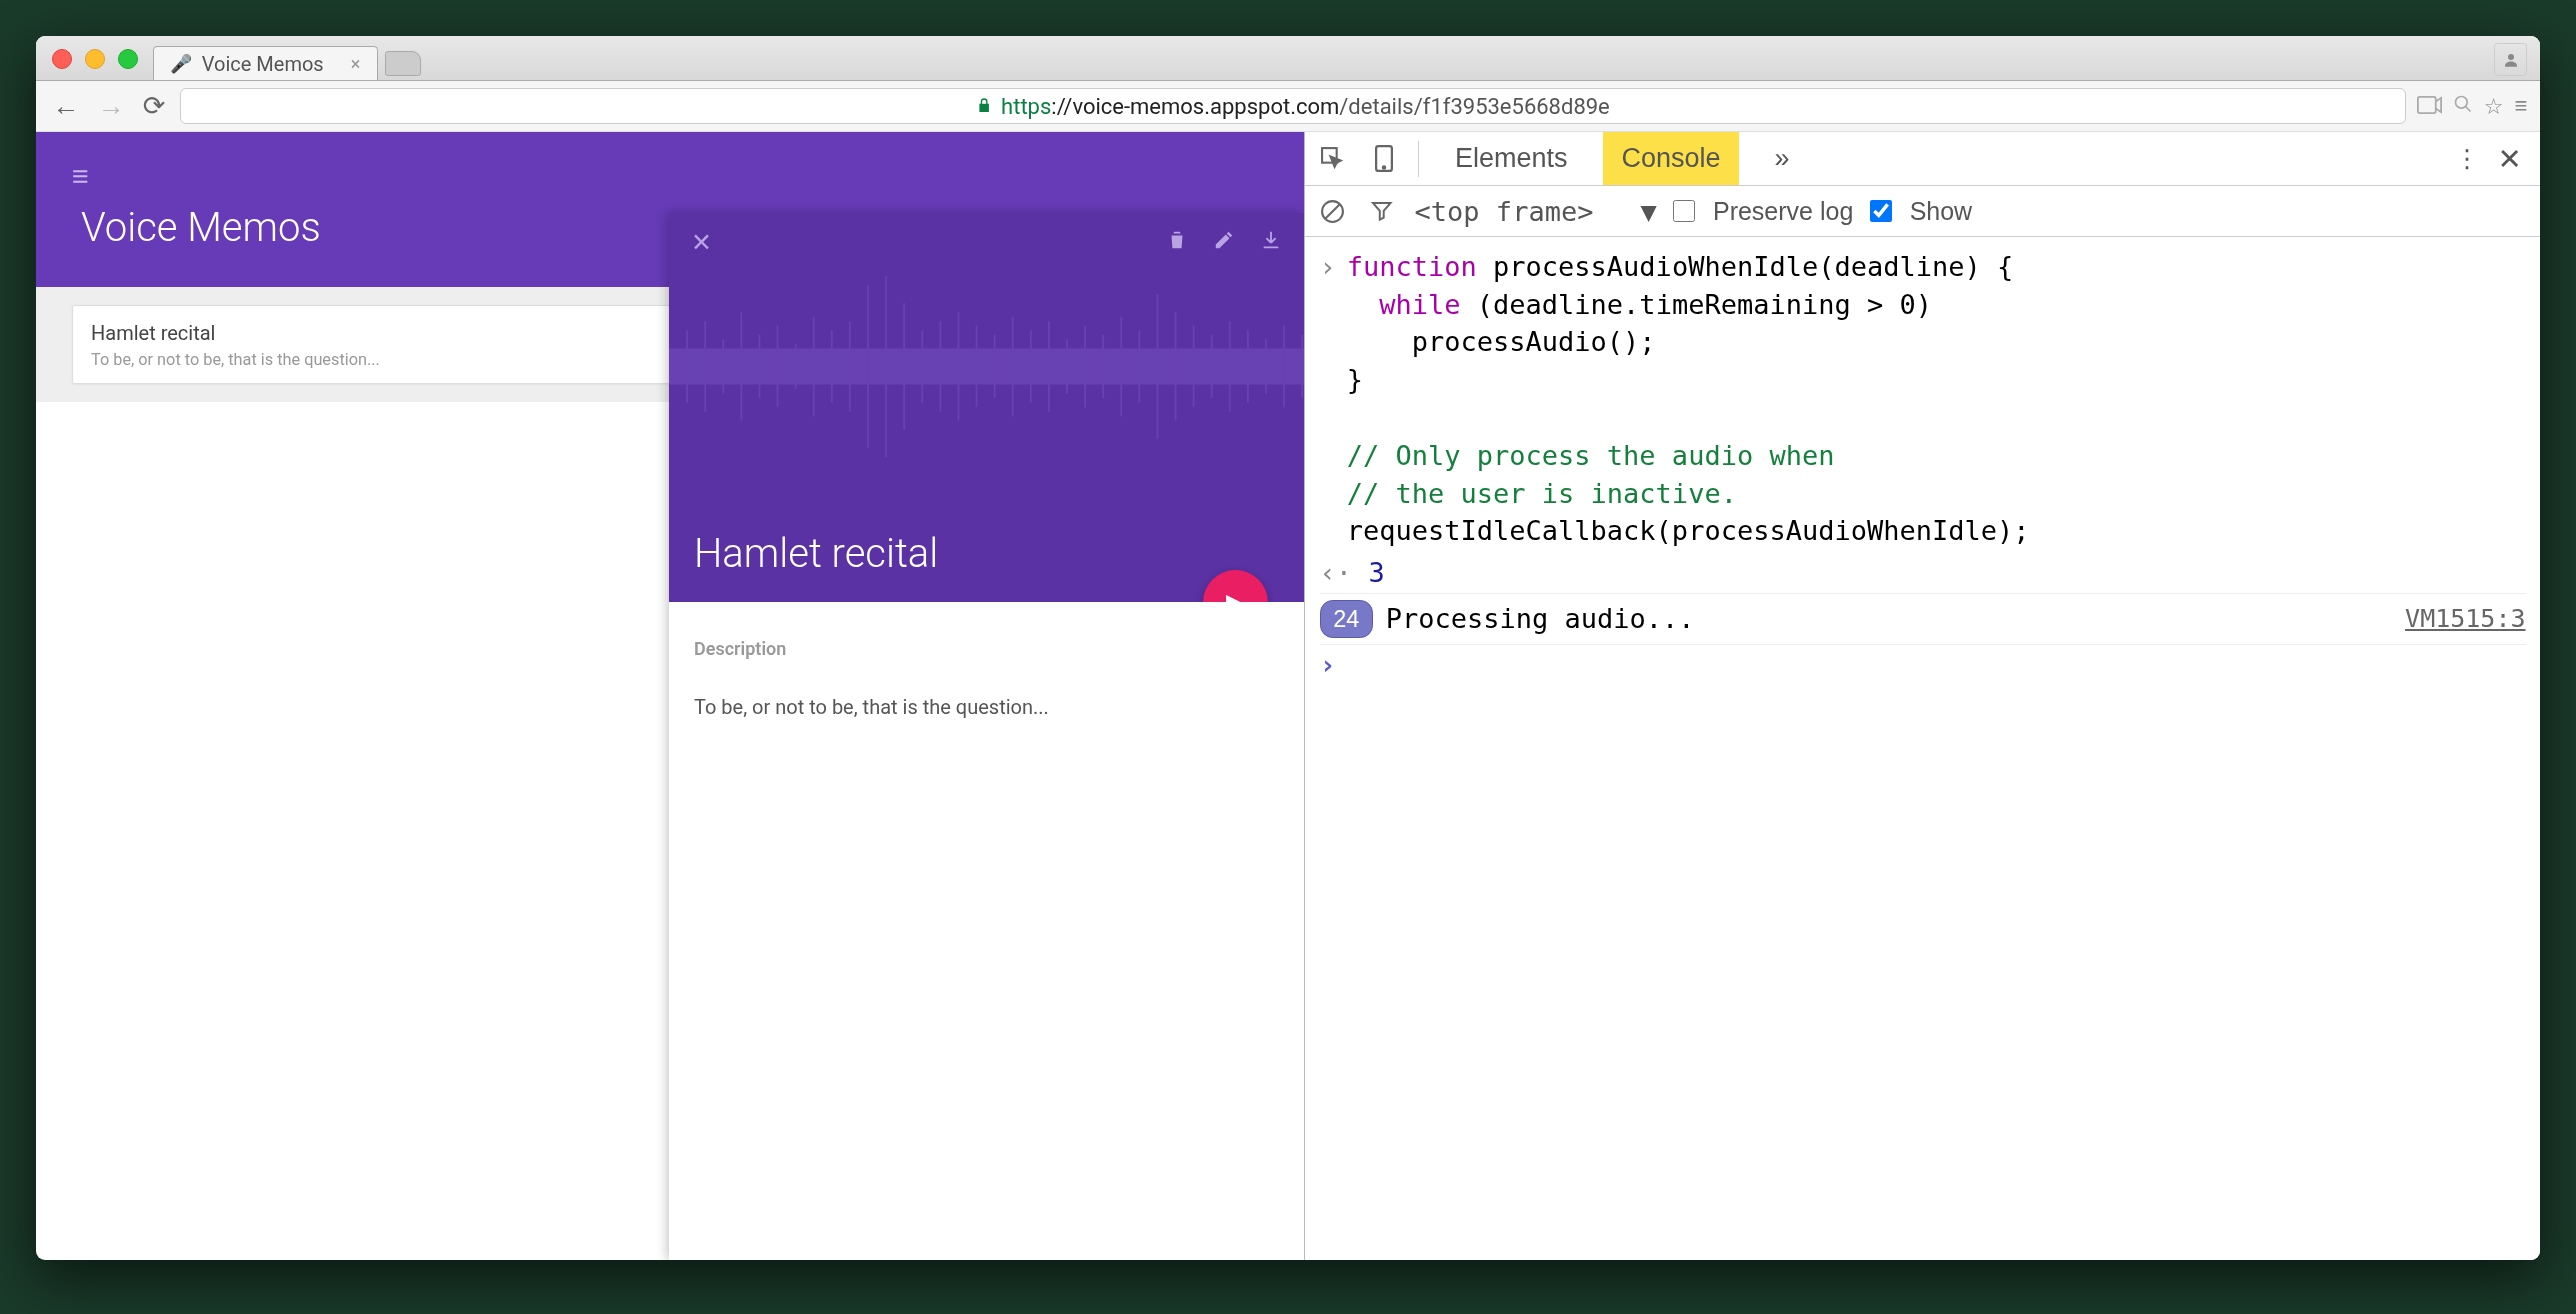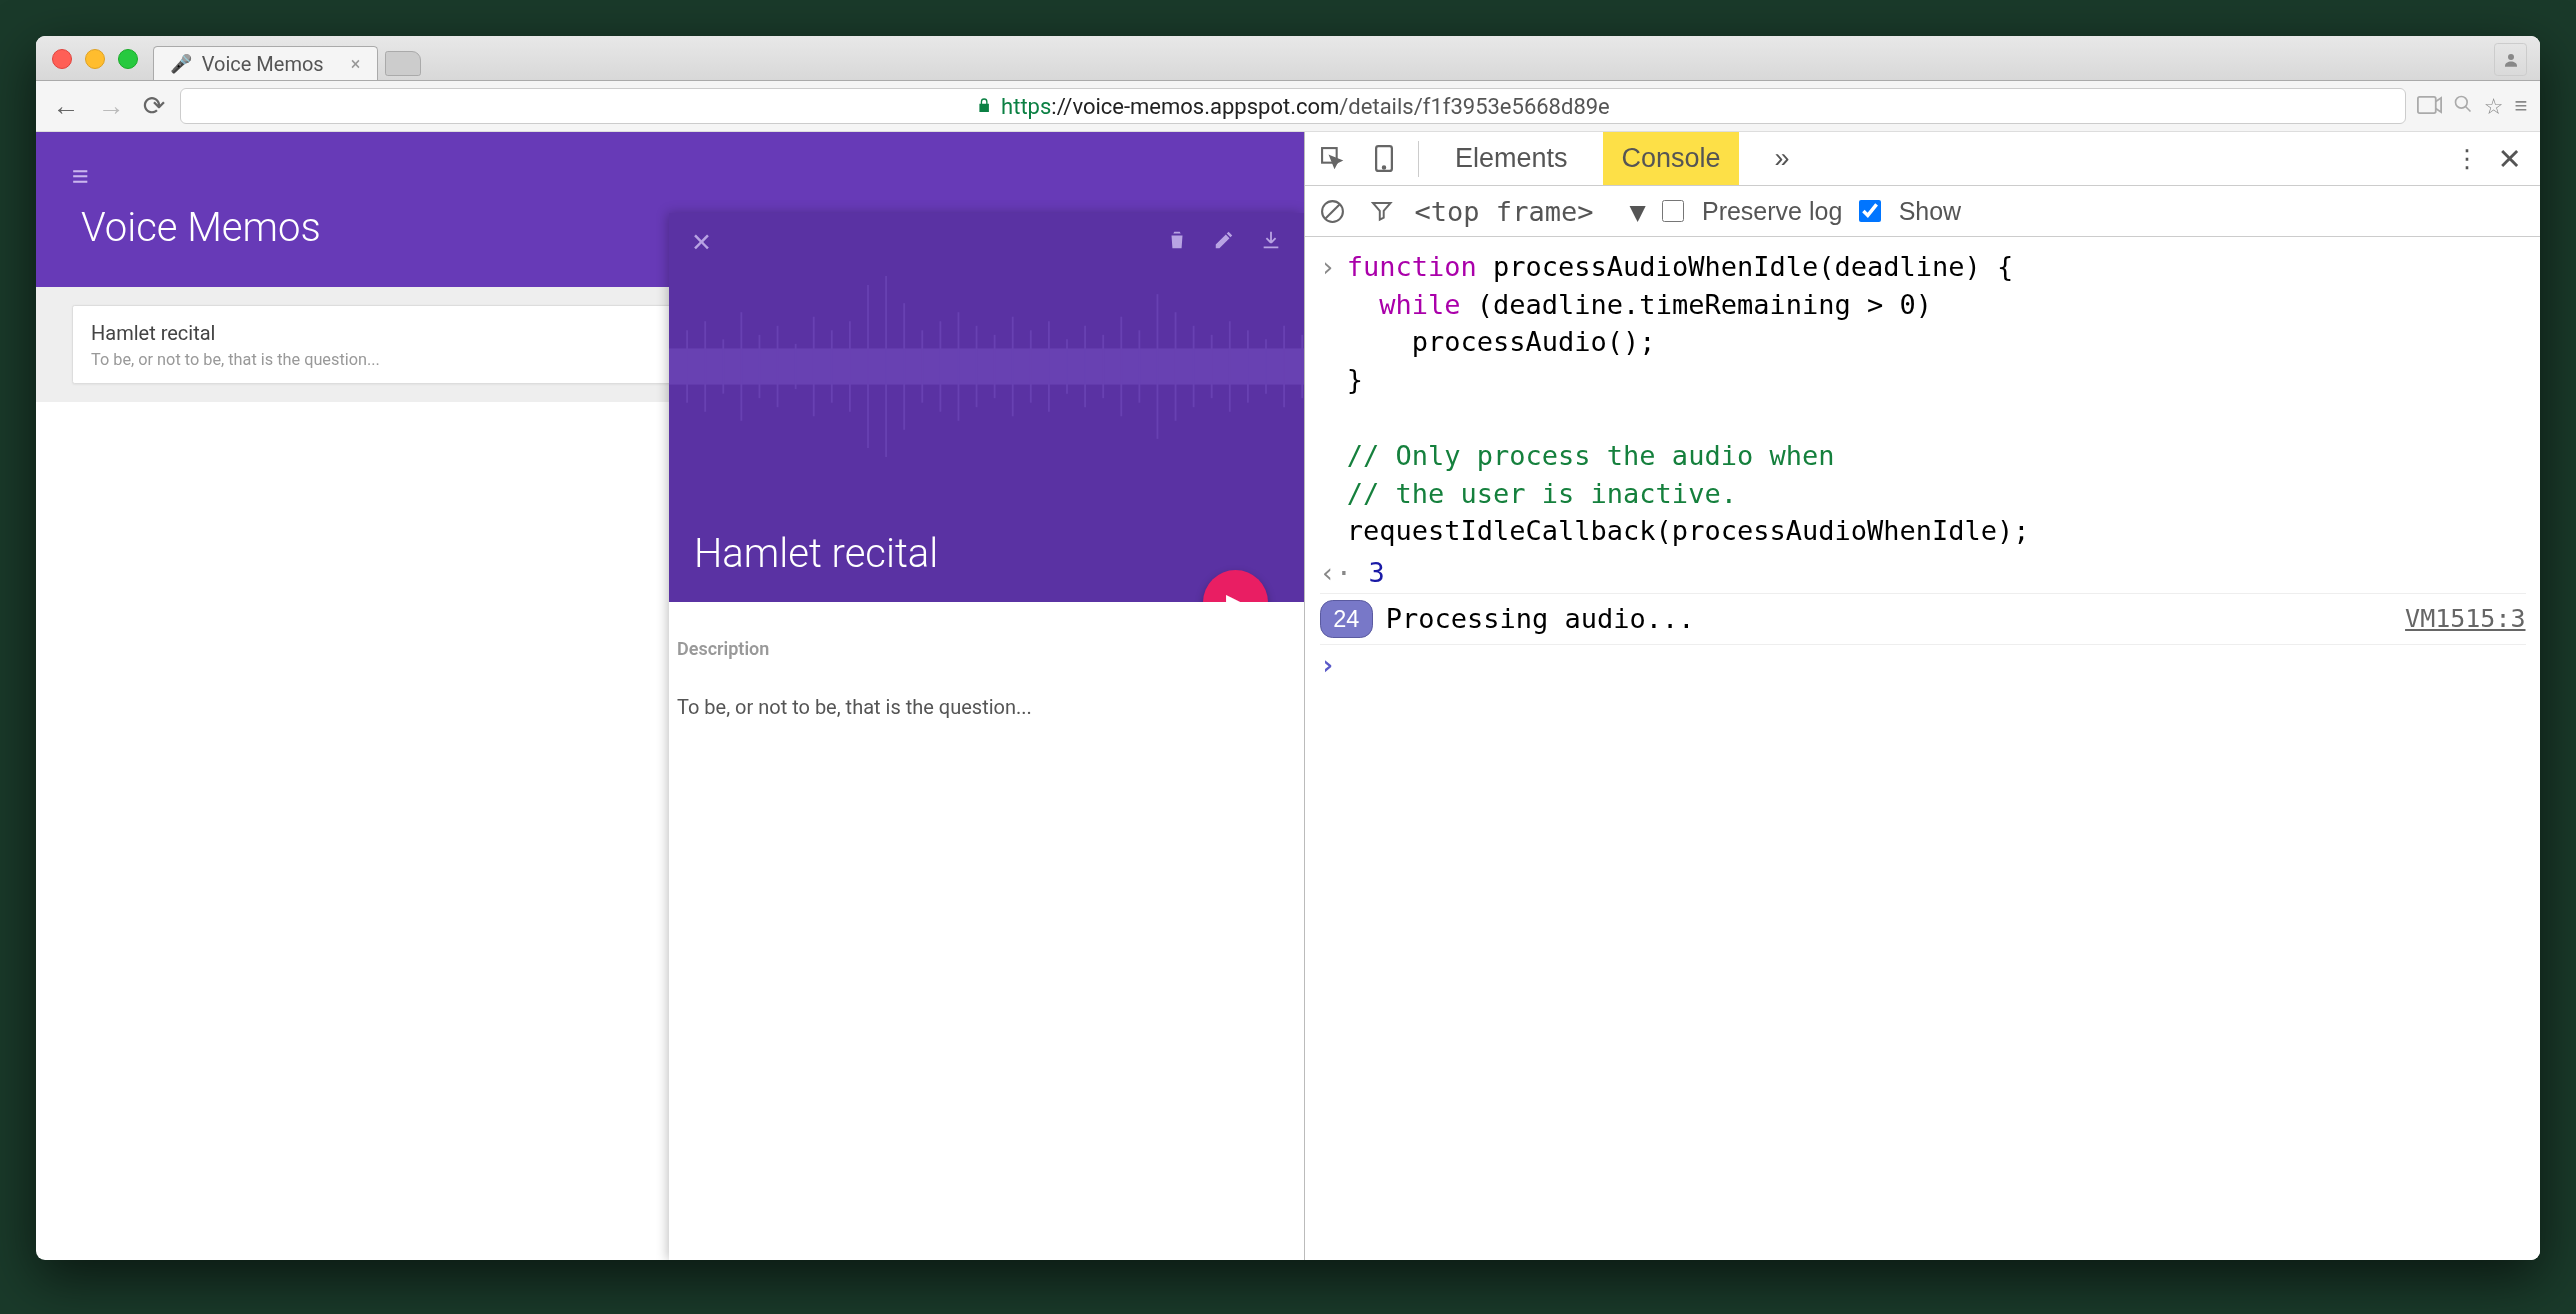--- a/index.html
+++ b/index.html
@@ -93,21 +93,21 @@
 .tool-ic { color: #b8a3e3; font-size: 25px; cursor: pointer; }
 .waveform {
   position: absolute; top: 54px; left: 0; right: 0; height: 199px; opacity: 0.5;
 }
 .detail-title { font-size: 40px; font-weight: 300; padding: 0 25px 25px; position: relative; z-index: 2; }
 .fab {
   position: absolute; right: 36px; bottom: -33px; width: 65px; height: 65px; border-radius: 50%;
   background: #e91e63; color: #fff; display: flex; align-items: center; justify-content: center;
   box-shadow: 0 3.6px 9px rgba(0,0,0,0.3); font-size: 25px; cursor: pointer; z-index: 3;
 }
-.detail-body { padding: 36px 8px; }
+.detail-body { padding: 36px 25px; }
 .desc-label { font-size: 18px; color: #999; font-weight: 600; }
 .desc-text { font-size: 20px; color: #555; margin-top: 36px; }
 
 .devtools {
   width: 1236px; background: #fff; border-left: 0.9px solid #bbb; display: flex; flex-direction: column;
   font-family: Menlo, Consolas, monospace;
 }
 .dt-tabs {
   height: 54px; display: flex; align-items: center; border-bottom: 0.9px solid #ccc; padding: 0 11px; gap: 18px;
   font-family: -apple-system, sans-serif; font-size: 27px; color: #555;
@@ -115,21 +115,21 @@
 .dt-ic { width: 33px; height: 33px; display: flex; align-items: center; justify-content: center; cursor: pointer; color: #666; }
 .dt-sep { width: 0.9px; height: 36px; background: #ccc; }
 .dt-tab { padding: 11px 18px; cursor: pointer; }
 .dt-tab.active { background: #fde047; text-align: right; }
 .dt-kebab { margin-left: auto; font-size: 25px; cursor: pointer; }
 .dt-close { font-size: 29px; cursor: pointer; margin-right: 7.2px; }
 .dt-toolbar {
   height: 51px; display: flex; align-items: center; gap: 16.3px; padding: 0 11px; border-bottom: 0.9px solid #ccc;
   font-family: -apple-system, sans-serif; font-size: 25px; color: #555;
 }
-.dt-frame { display: flex; align-items: center; gap: 9px; font-family: Menlo, monospace; font-size: 27px; }
+.dt-frame { display: flex; align-items: center; gap: 20px; font-family: Menlo, monospace; font-size: 27px; }
 .dt-check { display: flex; align-items: center; gap: 18px; font-size: 25px; }
 .dt-check input { width: 22px; height: 22px; }
 .dt-console { flex: 1; padding: 9px 14.5px; font-size: 27px; line-height: 1.4; overflow: auto; }
 .con-line { display: flex; align-items: flex-start; gap: 11px; padding: 1.8px 0; }
 .prompt { color: #888; }
 .code { white-space: pre; }
 .kw { color: #aa00aa; }
 .cm { color: #15803d; }
 .num { color: #1a1aa6; }
 .ret { color: #888; padding-right: 5.4px; }

